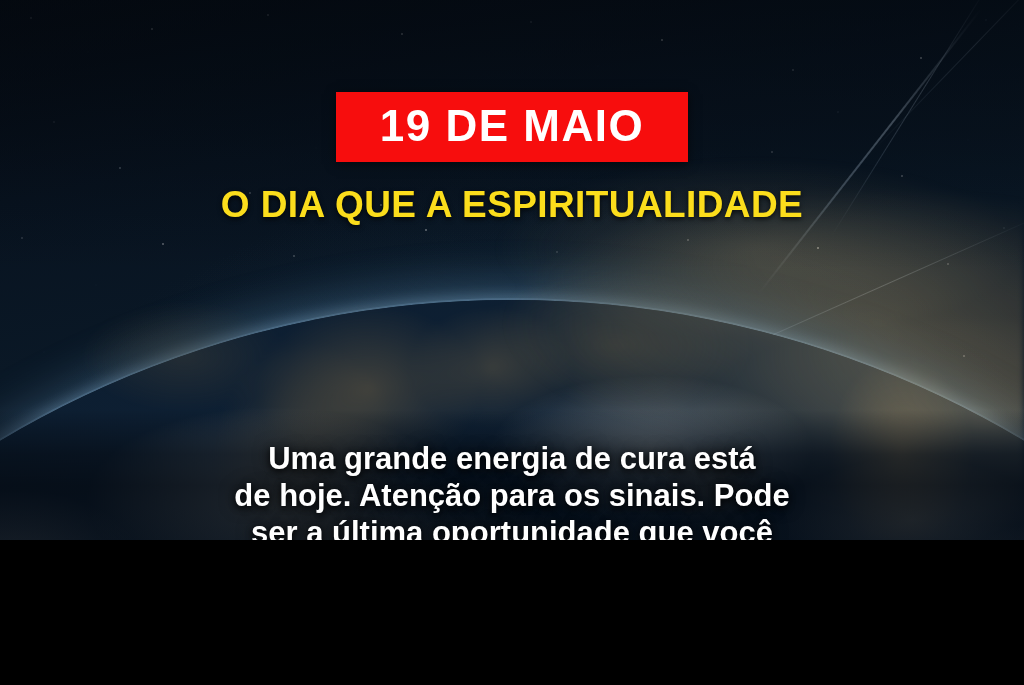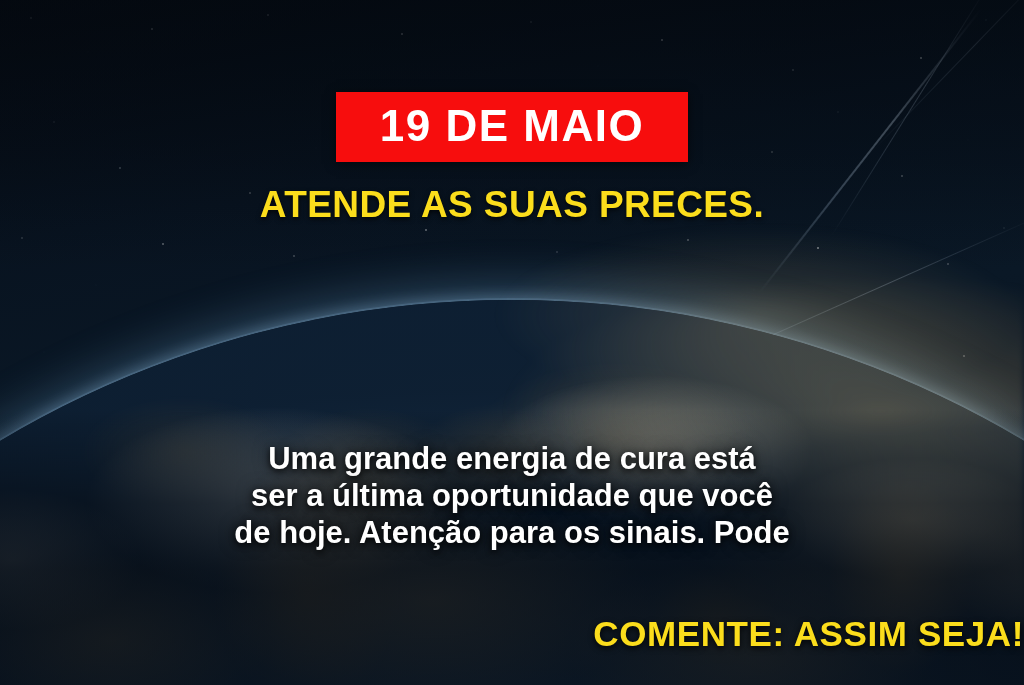--- a/index.html
+++ b/index.html
@@ -4,21 +4,21 @@
 <title>19 de Maio</title>
 <style>
   html, body {
     margin: 0;
     padding: 0;
     background: #000;
   }
   #poster {
     position: relative;
     width: 1024px;
-    height: 685px;
+    height: 540px;
     overflow: hidden;
     font-family: "Liberation Sans", "DejaVu Sans", sans-serif;
     background: #060d16;
     user-select: none;
   }
 
   
   .layer { position: absolute; inset: 0; }
 
   .space-base {
@@ -283,25 +283,25 @@
   <div class="limb-gold"></div>
 
   <div class="scrim-top"></div>
   <div class="scrim"></div>
 
   <div class="content">
 
     <div class="date-banner">19 DE MAIO</div>
 
     <div class="headline">
-      <span class="ln">ATENDE AS SUAS PRECES.</span>
+      <span class="ln">O DIA QUE A ESPIRITUALIDADE</span>
     </div>
 
     <div class="body-copy">
       <span class="ln">Uma grande energia de cura está</span>
+      <span class="ln">de hoje. Atenção para os sinais. Pode</span>
       <span class="ln">ser a última oportunidade que você</span>
-      <span class="ln">de hoje. Atenção para os sinais. Pode</span>
     </div>
 
     <div class="cta">COMENTE: ASSIM SEJA!</div>
 
   </div>
 </div>
 
 </body></html>

